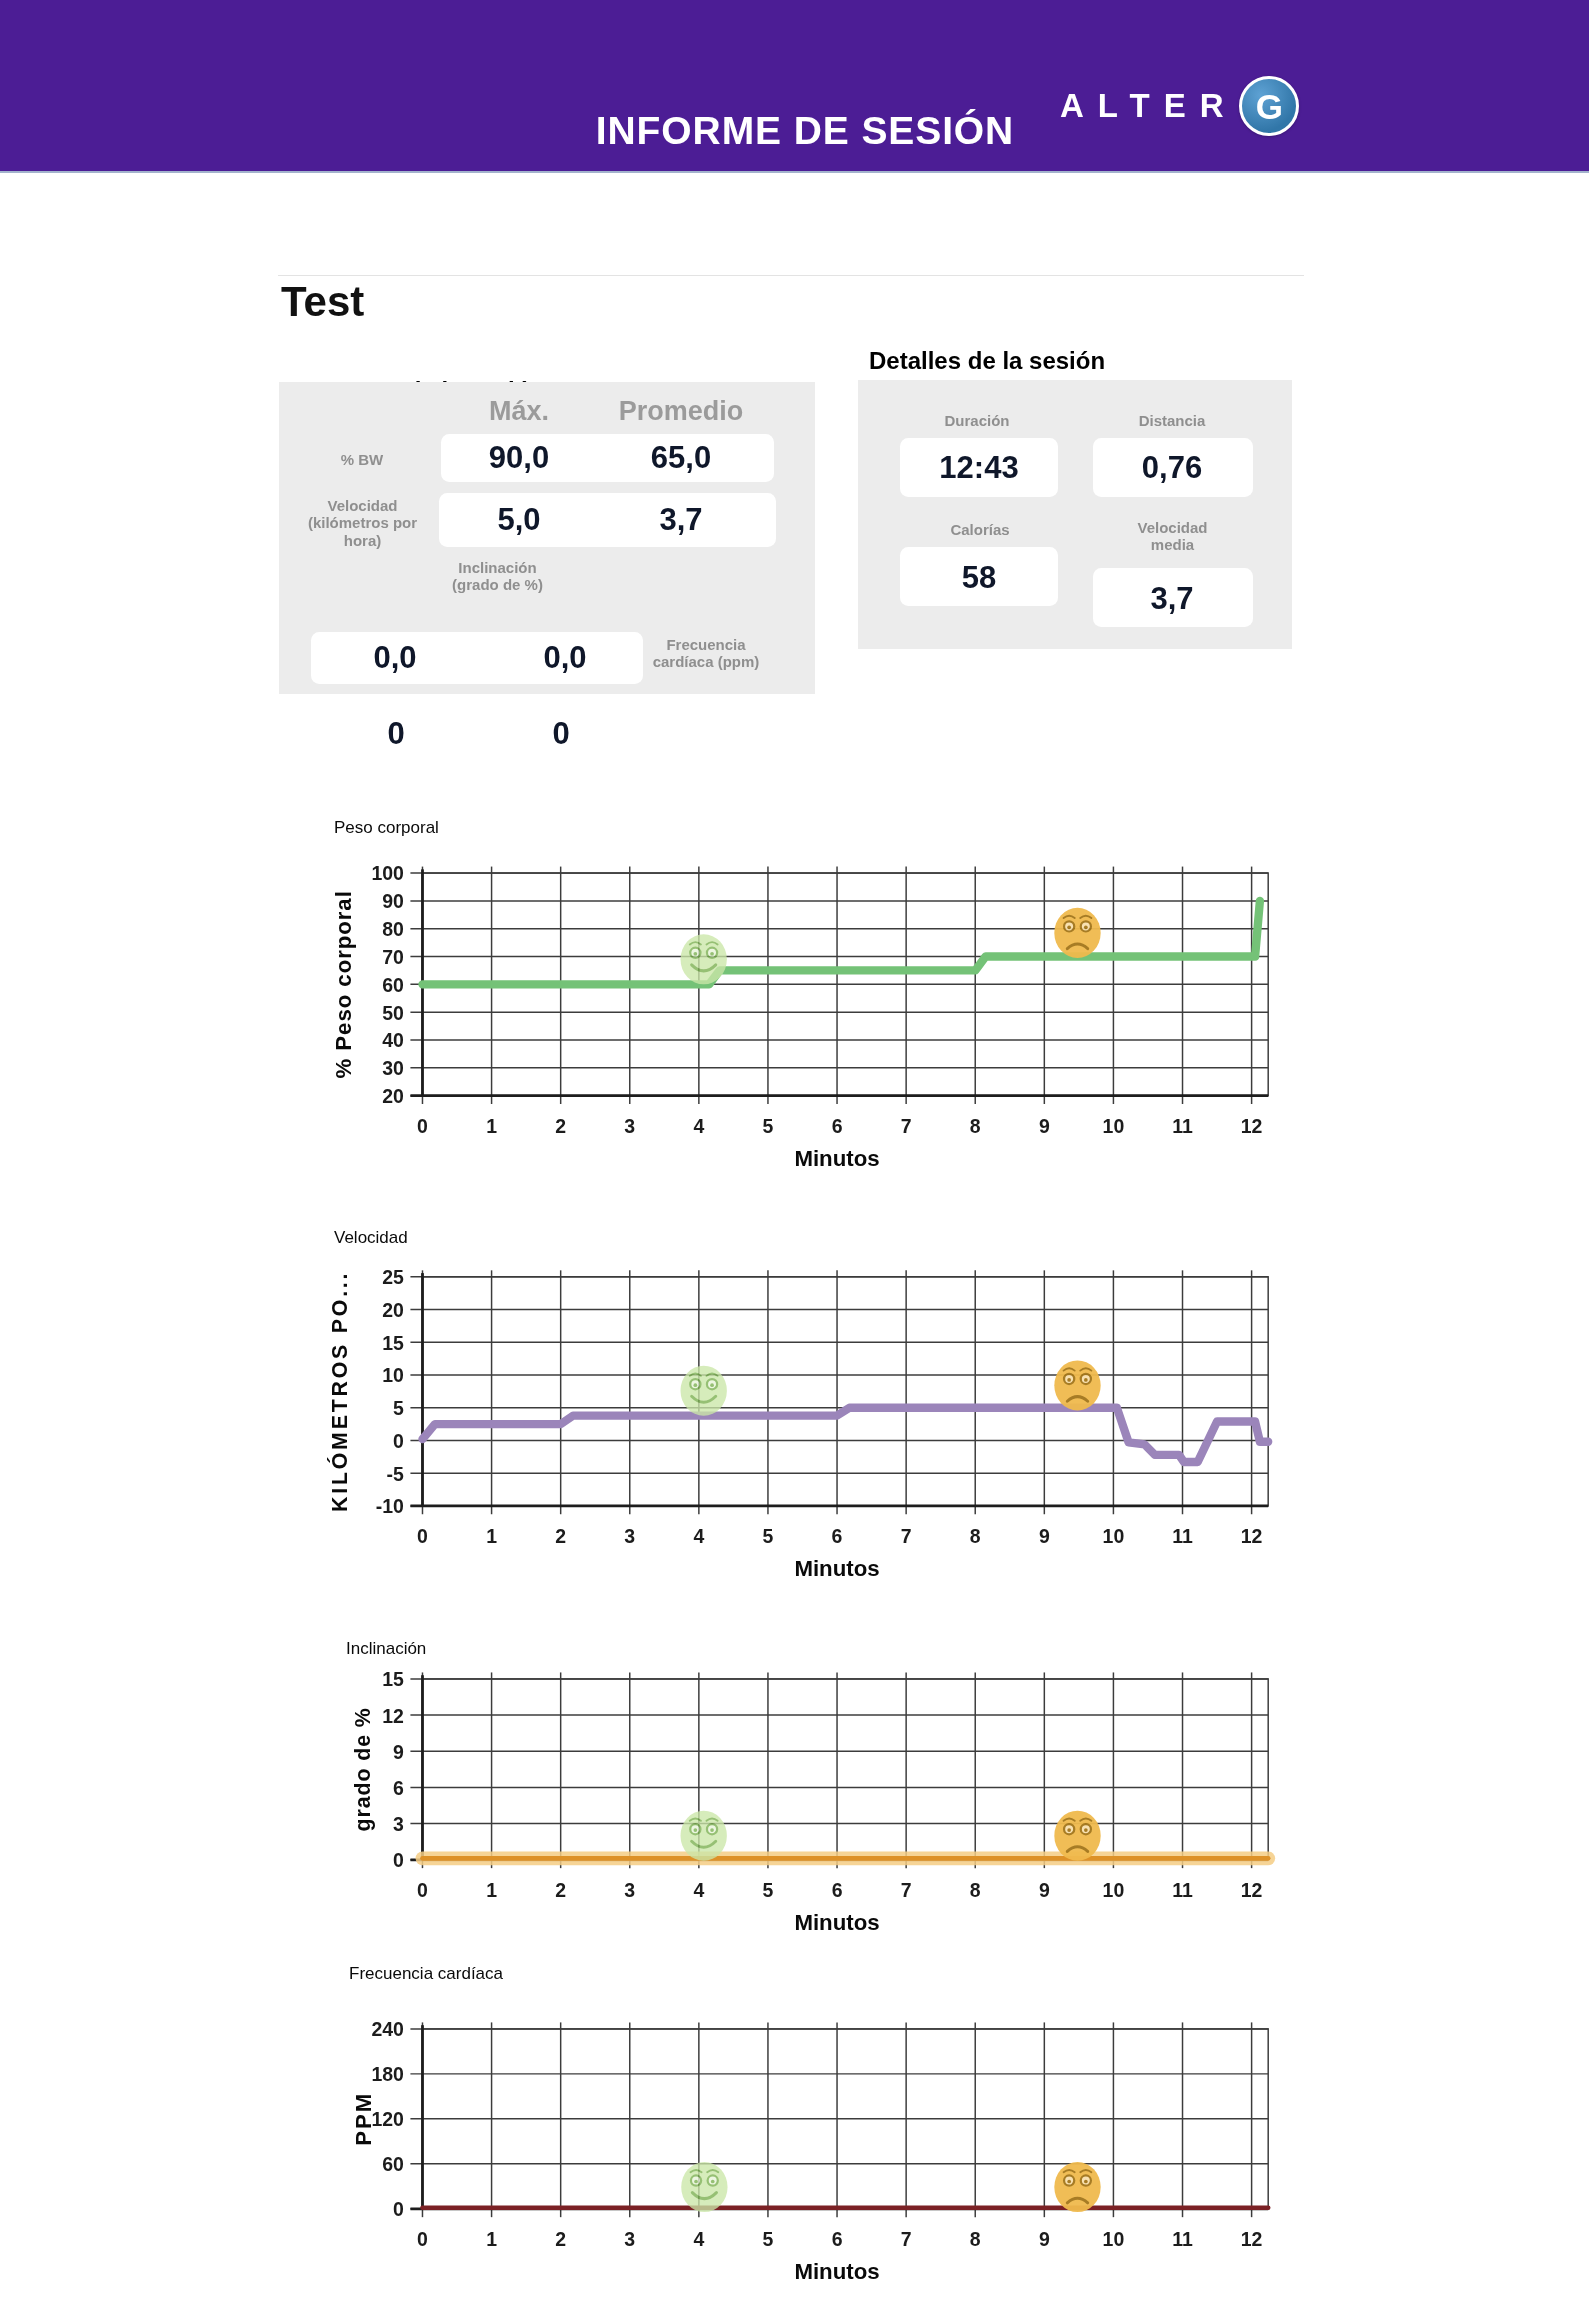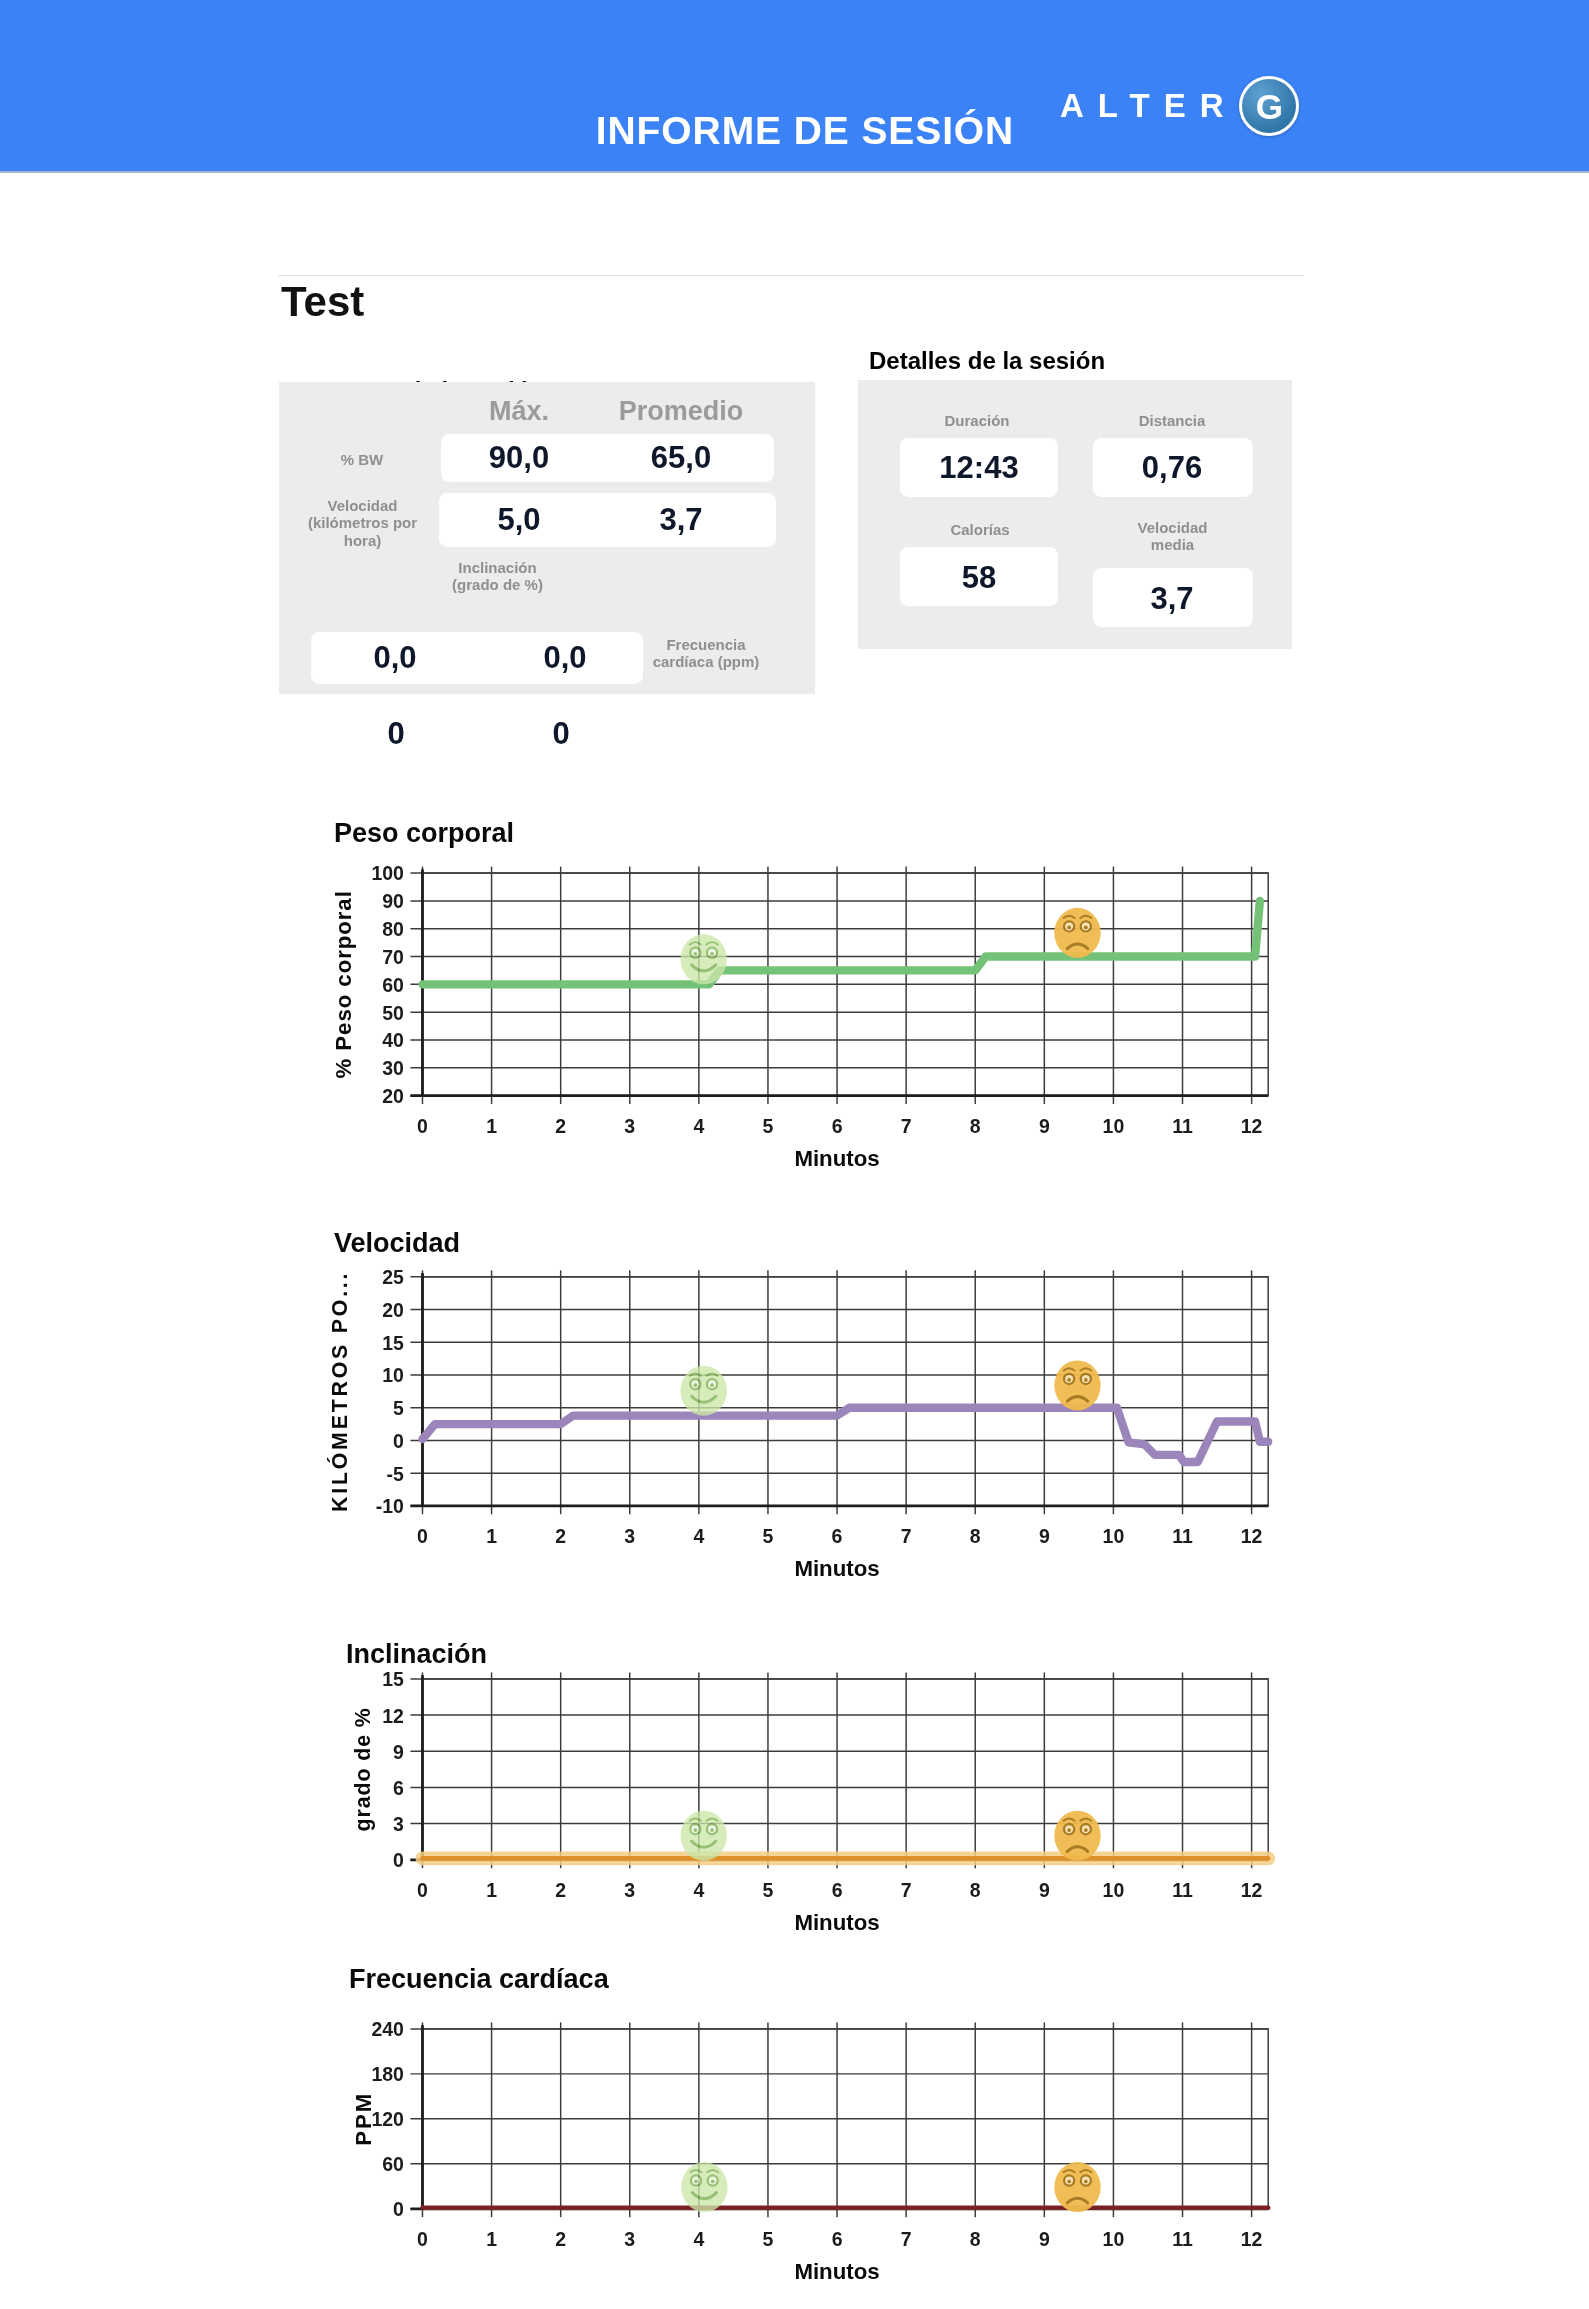--- a/index.html
+++ b/index.html
@@ -1,38 +1,38 @@
 <!DOCTYPE html>
 <html style="font-size:15px"><head>
 <meta charset="utf-8">
 <style>
   html,body{margin:0;padding:0;}
   body{width:1590px;height:2310px;background:#ffffff;position:relative;
        font-family:"Liberation Sans",sans-serif;overflow:hidden;}
   .abs{position:absolute;}
-  .header{left:0;top:0;width:1590px;height:171px;background:#3b82f6;border-bottom:2.8px solid #a3b3cd;}
+  .header{left:0;top:0;width:1590px;height:171px;background:#4c1d95;border-bottom:2.8px solid #a3b3cd;}
   .header-title{left:805px;top:109px;transform:translateX(-50%);color:#ffffff;
                 font-size:39px;font-weight:bold;letter-spacing:0.9px;white-space:nowrap;}
   .logo{left:1060px;top:76px;display:flex;align-items:center;}
   .logo-letters{color:#ffffff;font-size:33px;font-weight:bold;letter-spacing:14px;line-height:58px;}
   .logo-circle{width:54px;height:54px;border-radius:50%;border:3.7px solid #ffffff;
                background:radial-gradient(circle at 35% 30%, #5ea2d4, #3176a8 70%);
                display:flex;align-items:center;justify-content:center;margin-left:1.9px;
                box-shadow:0 0.9px 2.8px rgba(0,0,0,0.25);}
   .logo-g{color:#ffffff;font-size:35px;font-weight:bold;line-height:1;}
   .rule{height:0.9px;background:#e3e3e3;}
   .h-test{left:281px;top:278px;font-size:42px;font-weight:bold;color:#111;}
   .sec-title{font-size:24px;font-weight:bold;color:#000;}
   .panel{background:#ececec;}
   .card{position:absolute;background:#ffffff;border-radius:8.3px;}
   .colhead{position:absolute;transform:translateX(-50%);font-size:27px;font-weight:bold;color:#9b9b9b;white-space:nowrap;}
   .lbl{position:absolute;font-size:15px;font-weight:bold;color:#8f8f8f;line-height:1.15;text-align:center;}
   .lbl.c{transform:translateX(-50%);white-space:nowrap;}
   .val{position:absolute;transform:translate(-50%,-50%);font-size:31px;font-weight:bold;color:#0f172a;white-space:nowrap;}
-  .chart-title{position:absolute;font-size:27px;font-weight:bold;color:#0a0a0a;white-space:nowrap;}
+  .chart-title{position:absolute;font-size:17px;font-weight:normal;color:#0a0a0a;white-space:nowrap;}
   svg text{font-family:"Liberation Sans",sans-serif;}
 </style>
 </head>
 <body>
 
 <div class="abs header">
   <div class="abs header-title">INFORME DE SESIÓN</div>
   <div class="abs logo">
     <span class="logo-letters">ALTER</span>
     <span class="logo-circle">

